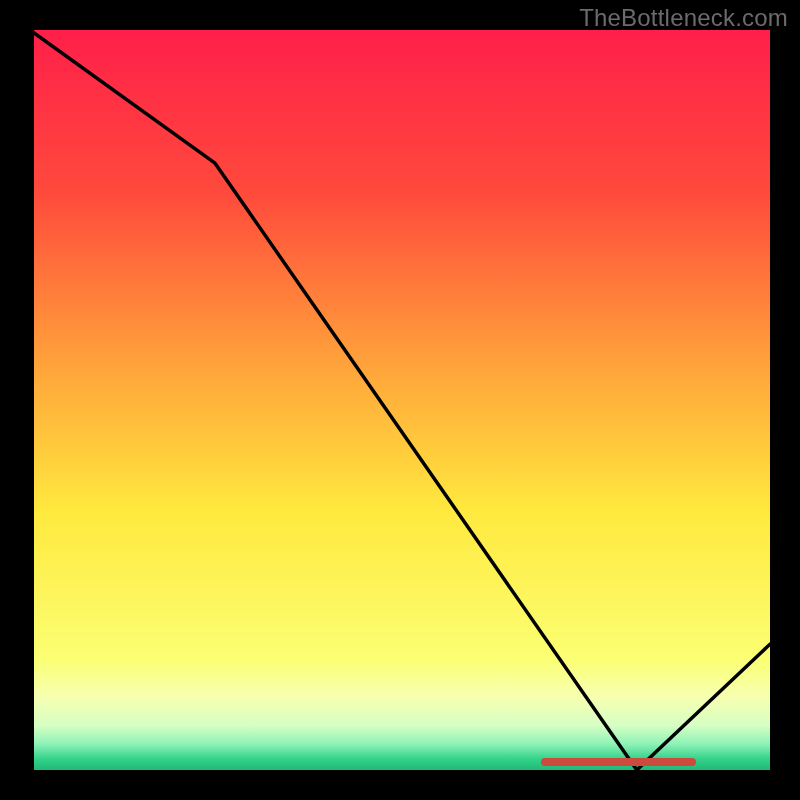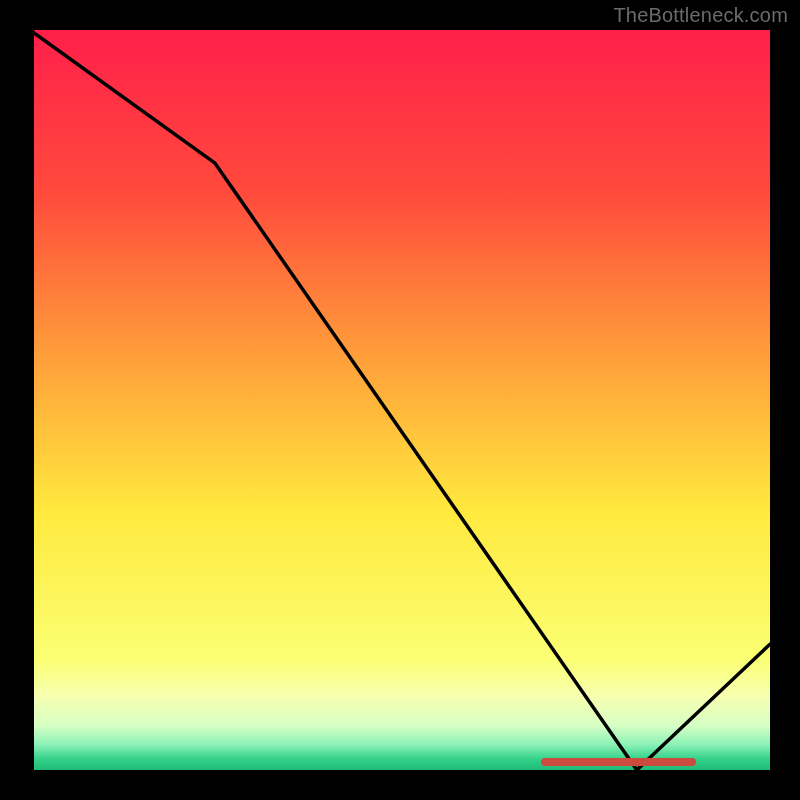--- a/index.html
+++ b/index.html
@@ -15,21 +15,21 @@
     position: relative;
     width: 800px;
     height: 800px;
     background: #000;
   }
   .watermark {
     position: absolute;
     top: 4px;
     right: 12px;
     color: #6b6b6b;
-    font-size: 20px;
+    font-size: 24px;
     font-weight: 500;
     letter-spacing: 0.2px;
     z-index: 10;
   }
   .plot-frame {
     position: absolute;
     left: 30px;
     top: 30px;
     width: 740px;
     height: 740px;

